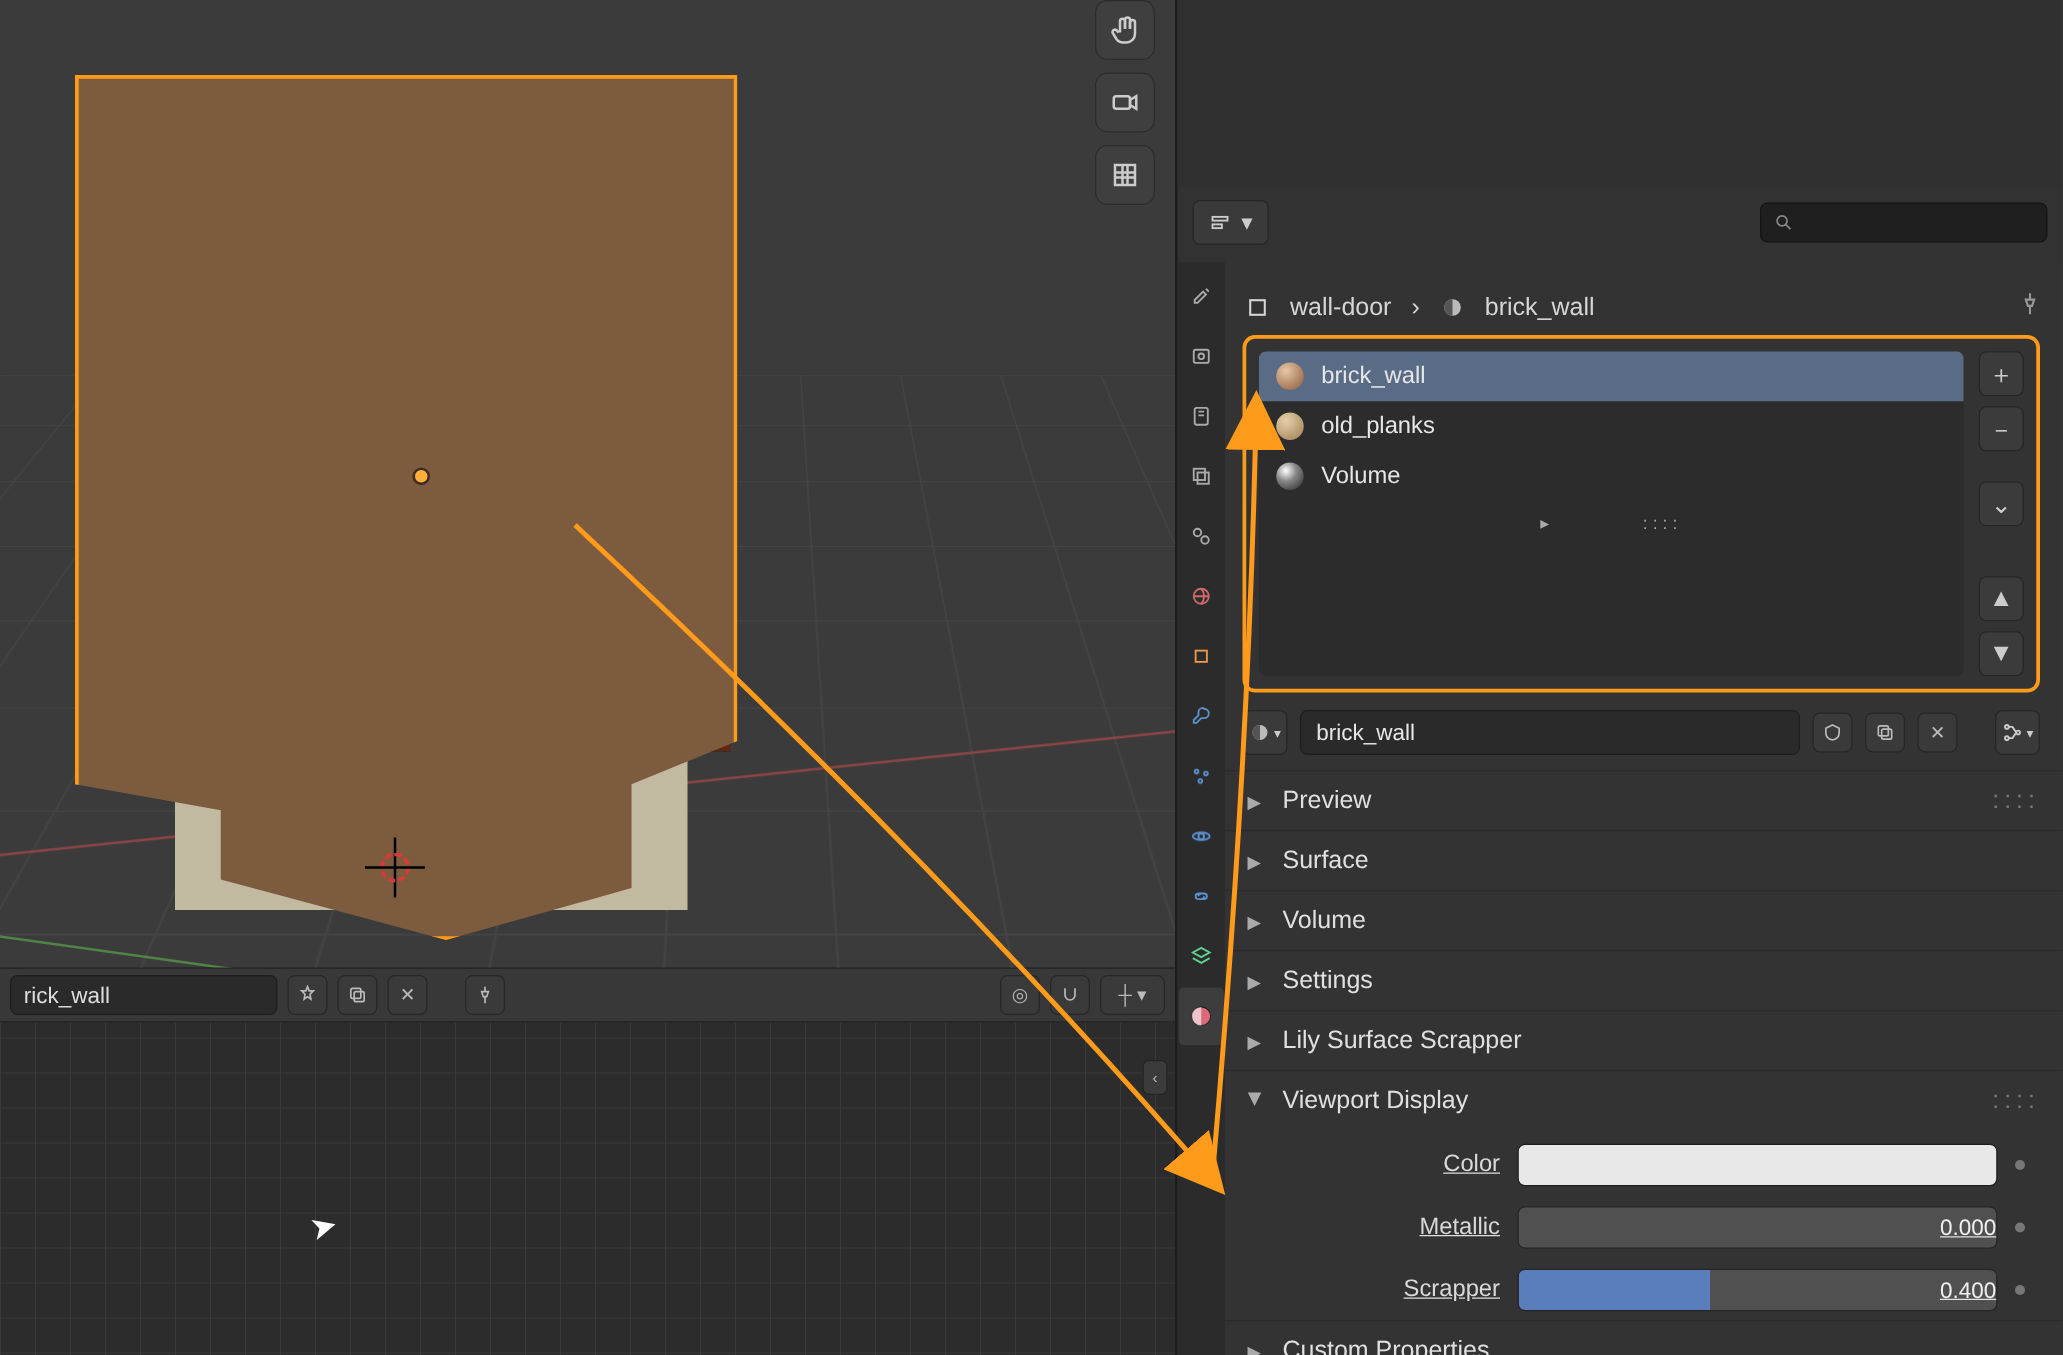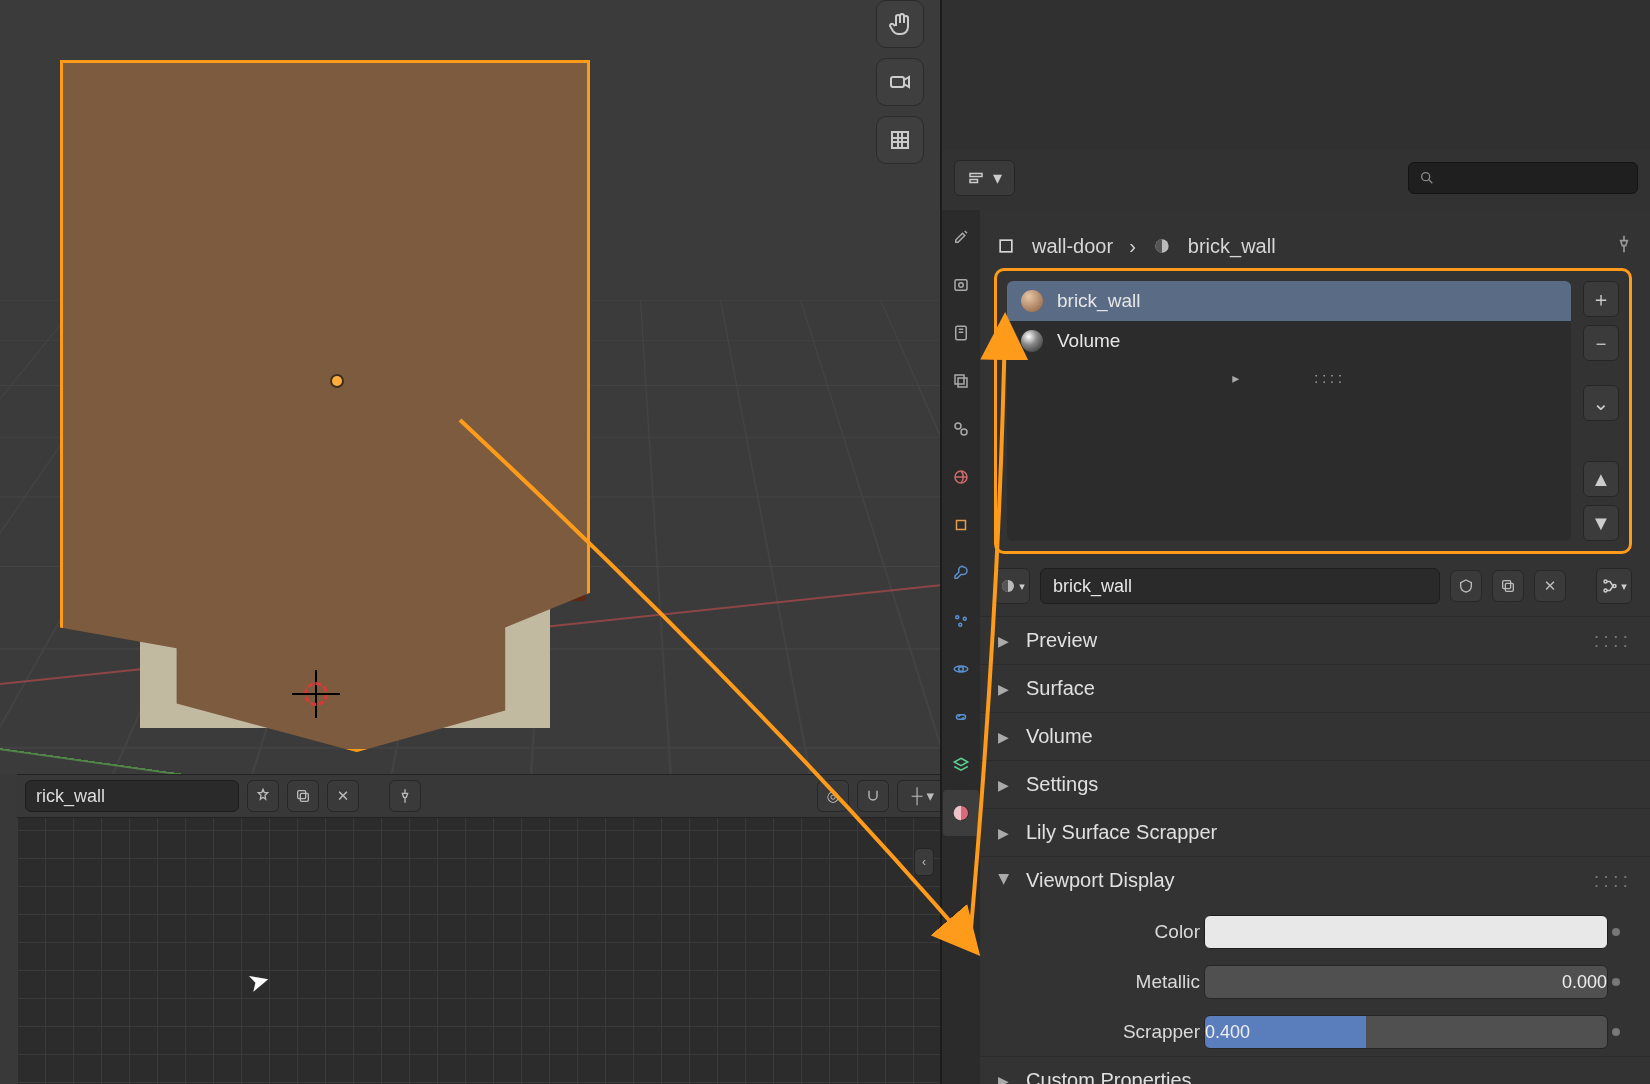--- a/index.html
+++ b/index.html
@@ -86,21 +86,21 @@
   
   .vp-tool-col { position:absolute; right:12px; top:0; width:52px; display:flex; flex-direction:column; gap:10px; }
   .vp-tool {
     width:48px; height:48px; background:#3f3f3f; border-radius:10px;
     display:flex; align-items:center; justify-content:center; color:#ccc;
     border:1px solid #2b2b2b;
   }
 
   
   .shader-strip {
-    position:absolute; left:17px; top:774px; width:940px; height:310px;
+    position:absolute; left:0; top:774px; width:940px; height:310px;
     background:#2c2c2c;
     background-image: linear-gradient(#3a3a3a 1px, transparent 1px),
                       linear-gradient(90deg, #3a3a3a 1px, transparent 1px);
     background-size: 28px 28px;
   }
   .shader-header {
     position:absolute; left:0; top:0; height:44px; width:940px;
     background:#383838; display:flex; align-items:center; padding:0 8px; gap:8px;
     border-top:1px solid #222; border-bottom:1px solid #222;
   }
@@ -185,34 +185,34 @@
     height:48px; display:flex; align-items:center; gap:14px; padding:0 18px;
     font-size:20px; color:#e0e0e0; border-top:1px solid #2b2b2b;
   }
   .section .tri { color:#aaa; font-size:14px; width:14px; }
   .section.open .tri { transform:rotate(90deg); display:inline-block; }
   .drag-dots { margin-left:auto; letter-spacing:4px; color:#777; }
 
   
   .vd-body { padding:8px 30px 4px 30px; display:flex; flex-direction:column; gap:10px; }
   .row {
-    display:flex; align-items:center; gap:4px; height:40px;
+    display:flex; align-items:center; gap:14px; height:40px;text-decoration:underline;
   }
   .row .lbl { width:190px; text-align:right; color:#d9d9d9; font-size:19px; }
   .swatch {
     flex:1; height:34px; background:#e8e8e8; border-radius:6px; border:1px solid #1e1e1e;
   }
   .num {
     flex:1; height:34px; background:#505050; border-radius:6px; border:1px solid #262626;
     display:flex; align-items:center; justify-content:flex-end; color:#eee;
   }
   .slider {
     flex:1; height:34px; border-radius:6px; border:1px solid #262626;
     background:linear-gradient(90deg,#5a7dbb 0 40%, #505050 40% 100%);
-    display:flex; align-items:center; justify-content:flex-start; color:#eee;
+    display:flex; align-items:center; justify-content:flex-end; color:#eee;
   }
   .anim-dot { width:8px; height:8px; border-radius:50%; background:#777; }
 
   .breadcrumb-abs {
     position:absolute; top:16px; left:16px; right:16px; height:40px;
     display:flex; align-items:center; gap:16px; color:#d6d6d6; font-size:20px;
   }
   .pin { margin-left:auto; color:#999; }
 
   
@@ -430,20 +430,24 @@
       <span class="pin"><svg width="20" height="20" viewBox="0 0 24 24" fill="none" stroke="currentColor" stroke-width="2">
             <path d="M12 2v6M8 8h8l-2 6H10zM12 14v8"></path>
           </svg></span>
     </div>
 
     <div class="slot-box">
       <div class="slot-list">
         <div class="slot-item selected">
           <div class="mat-sphere brick"></div>
           <span>brick_wall</span>
+        </div>
+        <div class="slot-item">
+          <div class="mat-sphere plank"></div>
+          <span>old_planks</span>
         </div>
         <div class="slot-item">
           <div class="mat-sphere metal"></div>
           <span>Volume</span>
         </div>
         <div class="slot-footer">▸&nbsp;&nbsp;&nbsp;&nbsp;&nbsp;&nbsp;&nbsp;&nbsp;&nbsp;::::</div>
       </div>
       <div class="slot-side">
         <div class="side-btn">＋</div>
         <div class="side-btn">－</div>

